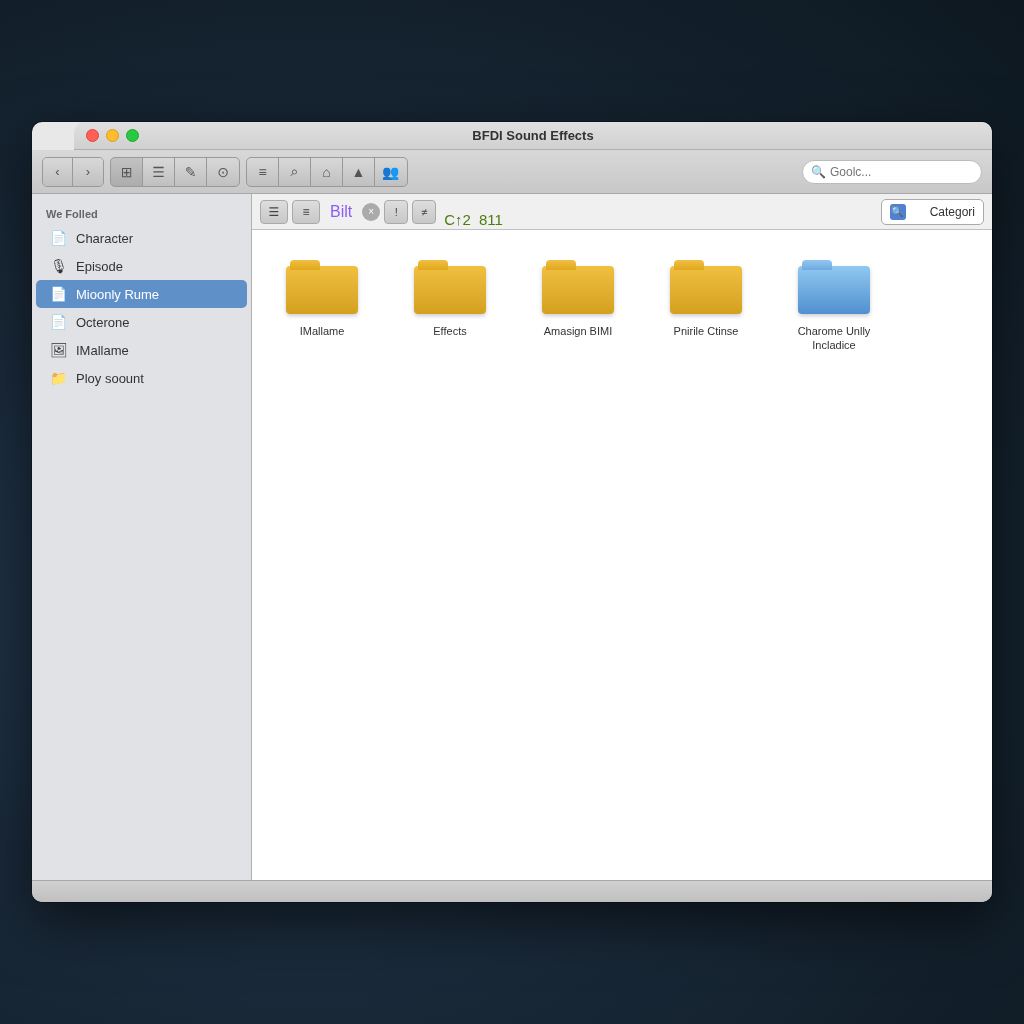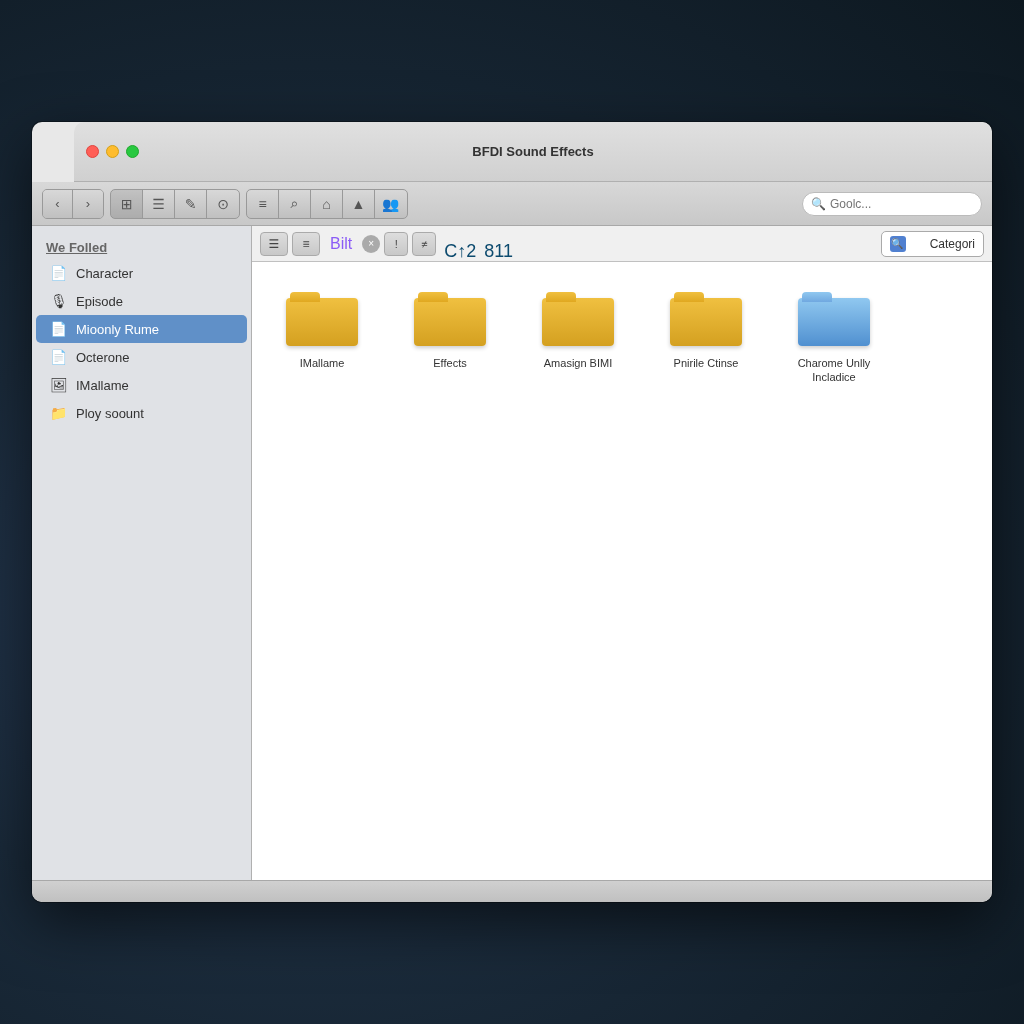--- a/index.html
+++ b/index.html
@@ -22,21 +22,21 @@
       border-radius: 10px;
       box-shadow: 0 20px 60px rgba(0,0,0,0.6), 0 0 0 1px rgba(0,0,0,0.3);
       display: flex;
       flex-direction: column;
       overflow: hidden;
     }
 
     
     .title-bar {
       background: linear-gradient(to bottom, #e0e0e0, #d0d0d0);
-      height: 60px;
+      height: 28px;
       display: flex;
       align-items: center;
       padding: 0 12px;
       border-bottom: 1px solid #b0b0b0;
       position: relative;
       border-radius: 10px 10px 0 0;
       margin-left: 42px;
     }
 
     .traffic-lights {
@@ -153,26 +153,25 @@
     
     .sidebar {
       width: 220px;
       background: #e0e2e6;
       border-right: 1px solid #b0b0b0;
       padding-top: 8px;
       overflow-y: auto;
     }
 
     .sidebar-header {
-      font-size: 13px;
+      font-size: 11px;
       font-weight: 600;
       color: #666;
       padding: 6px 14px 4px;
       text-transform: none;
-      text-decoration: underline;
     }
 
     .sidebar-item {
       display: flex;
       align-items: center;
       gap: 8px;
       padding: 5px 14px;
       font-size: 13px;
       color: #333;
       cursor: pointer;
@@ -248,22 +247,22 @@
       justify-content: center;
       background: linear-gradient(to bottom, #ddd, #c8c8c8);
       border: 1px solid #aaa;
       border-radius: 4px;
       font-size: 11px;
       color: #444;
       cursor: pointer;
     }
 
     .path-count {
-      font-size: 18px;
-      color: #0c4a6e;
+      font-size: 15px;
+      color: #4d7c0f;
       margin-left: 4px;
       margin-top: 16px;
     }
 
     .path-spacer { flex: 1; }
 
     .category-dropdown {
       display: flex;
       align-items: center;
       background: white;

